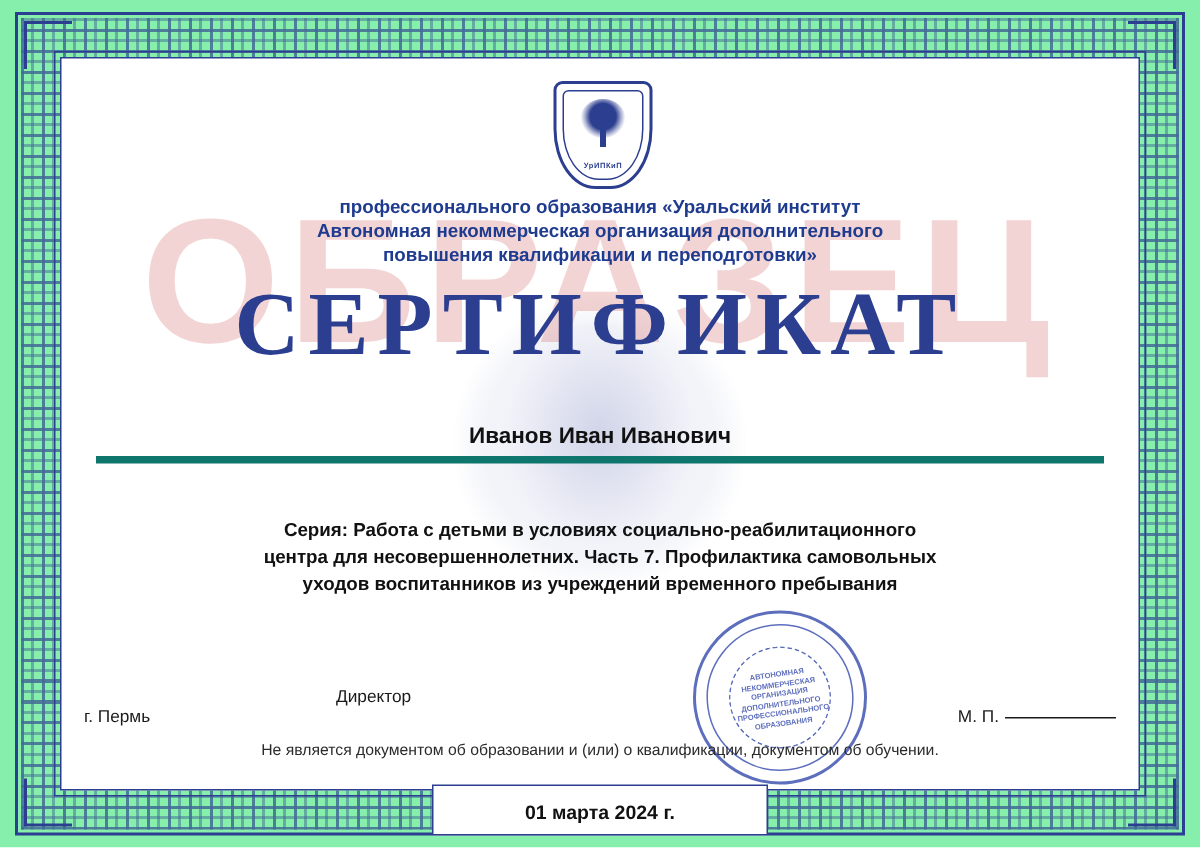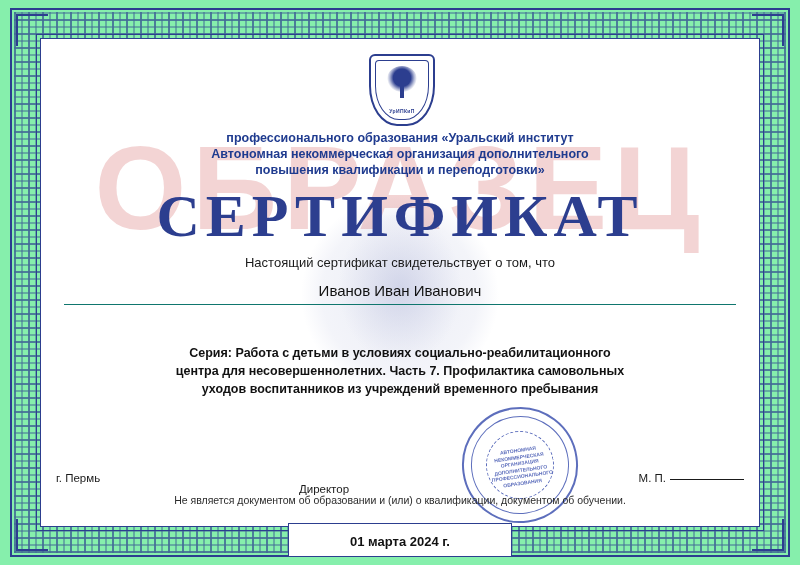--- a/index.html
+++ b/index.html
@@ -188,23 +188,23 @@
     font-size: 13px;
   }
 
   .recipient {
     position: absolute;
     left: 20px; right: 20px;
     top: 240px;
     text-align: center;
     color: #111111;
     font-size: 15px;
-    font-weight: normal;
+    font-weight: bold;
     padding-bottom: 5px;
-    border-bottom: 1px solid #0f766e;
+    border-bottom: 5px solid #0f766e;
   }
 
   .subaction {
     position: absolute;
     left: 0; right: 0;
     top: 277px;
     text-align: center;
     color: #1a1a1a;
     font-size: 12.5px;
   }
@@ -261,23 +261,23 @@
     position: absolute;
     left: 12px;
     top: 430px;
     color: #1a1a1a;
     font-size: 11.5px;
   }
 
   .director {
     position: absolute;
     left: 180px;
-    top: 440px;
+    top: 416px;
     width: 200px;
-    text-align: center;
+    text-align: left;
     color: #1a1a1a;
     font-size: 11.5px;
     line-height: 15px;
   }
 
   .mp {
     position: absolute;
     right: 12px;
     top: 430px;
     color: #1a1a1a;
@@ -345,21 +345,20 @@
     </div>
 
     <div class="org-name">
       <div>профессионального образования «Уральский институт</div>
       <div>Автономная некоммерческая организация дополнительного</div>
       <div>повышения квалификации и переподготовки»</div>
     </div>
 
     <div class="title">СЕРТИФИКАТ</div>
 
-    <div class="statement">Настоящий сертификат свидетельствует о том, что</div>
 
     <div class="recipient">Иванов Иван Иванович</div>
 
 
     <div class="course">
       <div>Серия: Работа с детьми в условиях социально-реабилитационного</div>
       <div>центра для несовершеннолетних. Часть 7. Профилактика самовольных</div>
       <div>уходов воспитанников из учреждений временного пребывания</div>
     </div>
 

